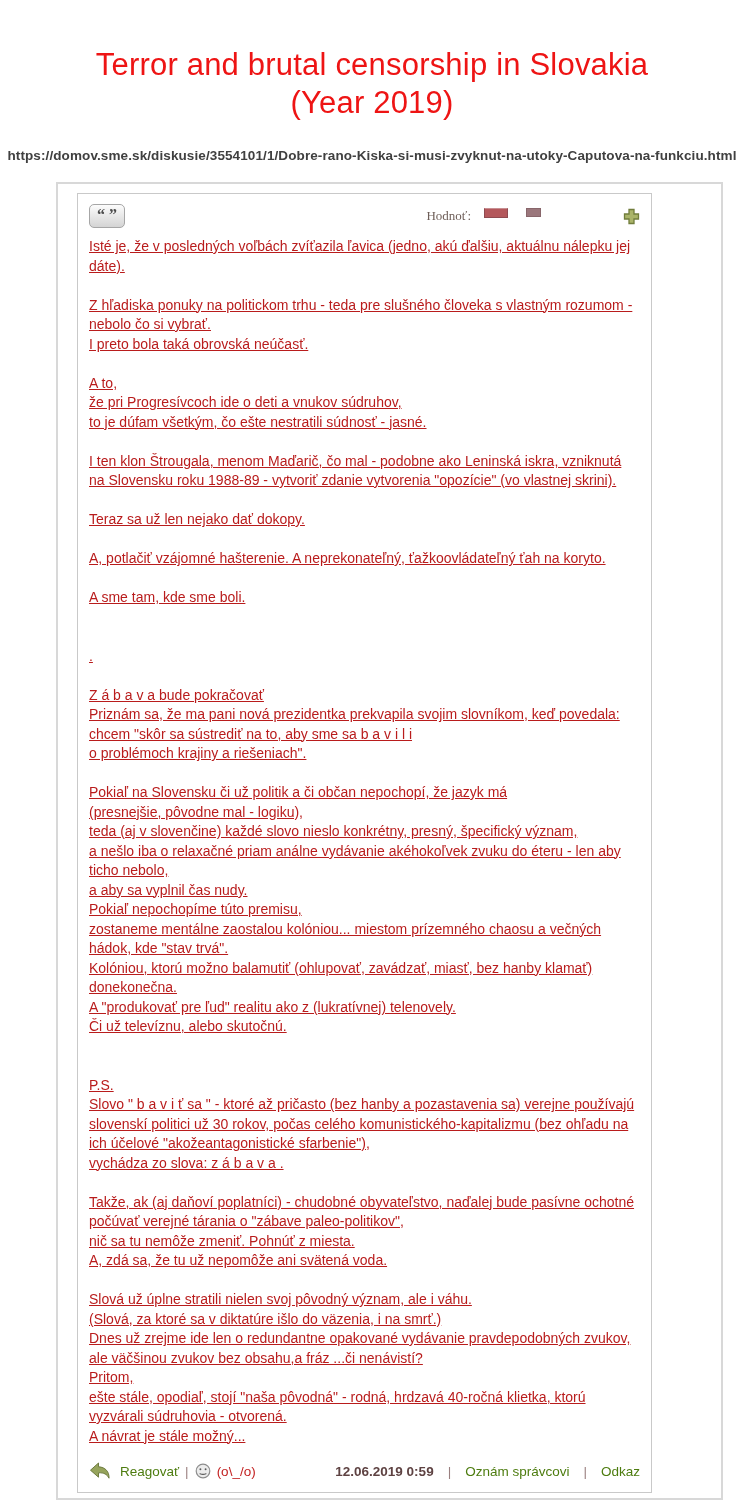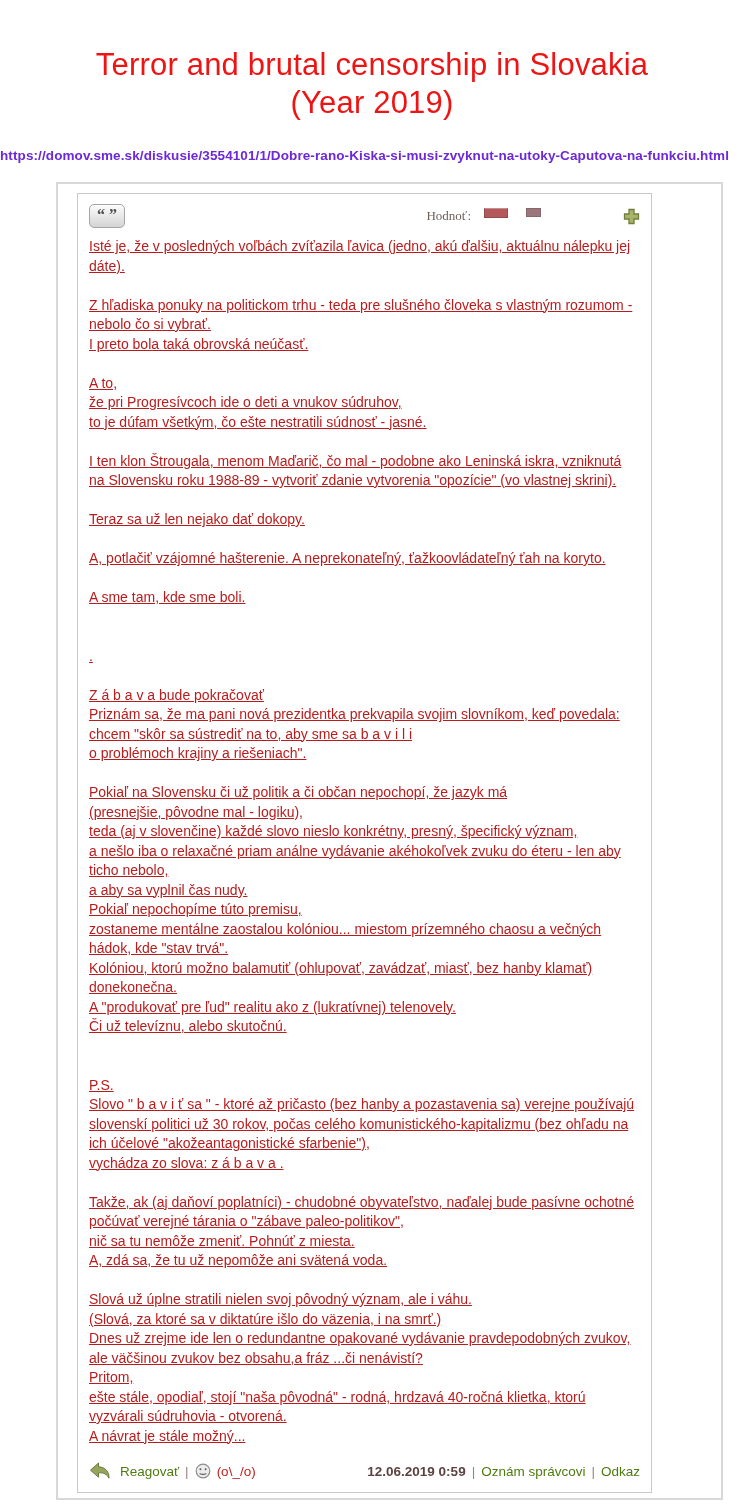--- a/index.html
+++ b/index.html
@@ -11,23 +11,24 @@
     color:#ee1414;
     font-size:31px;
     line-height:38px;
     font-weight:normal;
     text-align:center;
     white-space:pre-line;
     letter-spacing:0.2px;
   }
   .source-url{
     margin-top:26px;
-    color:#6d28d9;
+    color:#404040;
     font-size:13.5px;
     font-weight:bold;
+    text-align:center;
     letter-spacing:0.1px;
   }
 
   .outer-frame{
     margin:19px 21px 0 56px;
     border:2px solid #d8d8d8;
     padding:9px 69px 5px 19px;
     background:#ffffff;
   }
   .post-box{
@@ -70,21 +71,21 @@
     color:#b91c1c;
     white-space:pre-line;
     text-decoration:underline;
   }
 
   .post-footer{
     display:flex;align-items:center;
     margin-top:16px;font-size:13.5px;
   }
   .footer-left{display:flex;align-items:center;gap:6px;}
-  .footer-right{margin-left:auto;display:flex;align-items:center;gap:6px;}
+  .footer-right{margin-left:auto;display:flex;align-items:center;gap:14px;}
   .red-link{color:#4d7c0f;text-decoration:none;cursor:pointer;font-size:13.5px;}
   .smiley-caption{color:#c32222;}
   .timestamp{color:#5e4242;font-weight:bold;}
   .sep{color:#9a7f7f;}
   .reply-arrow{margin-right:4px;}
 </style>
 </head>
 <body>
 
 <div class="page">

